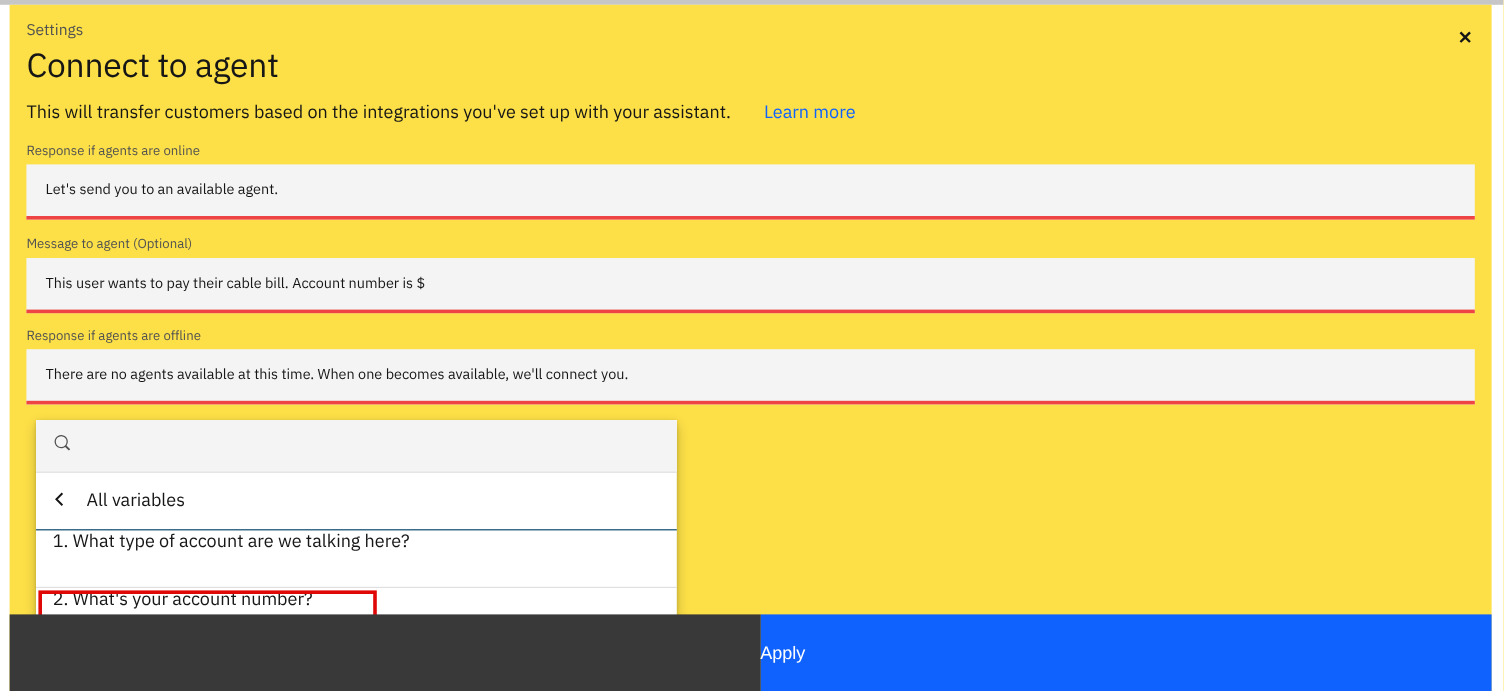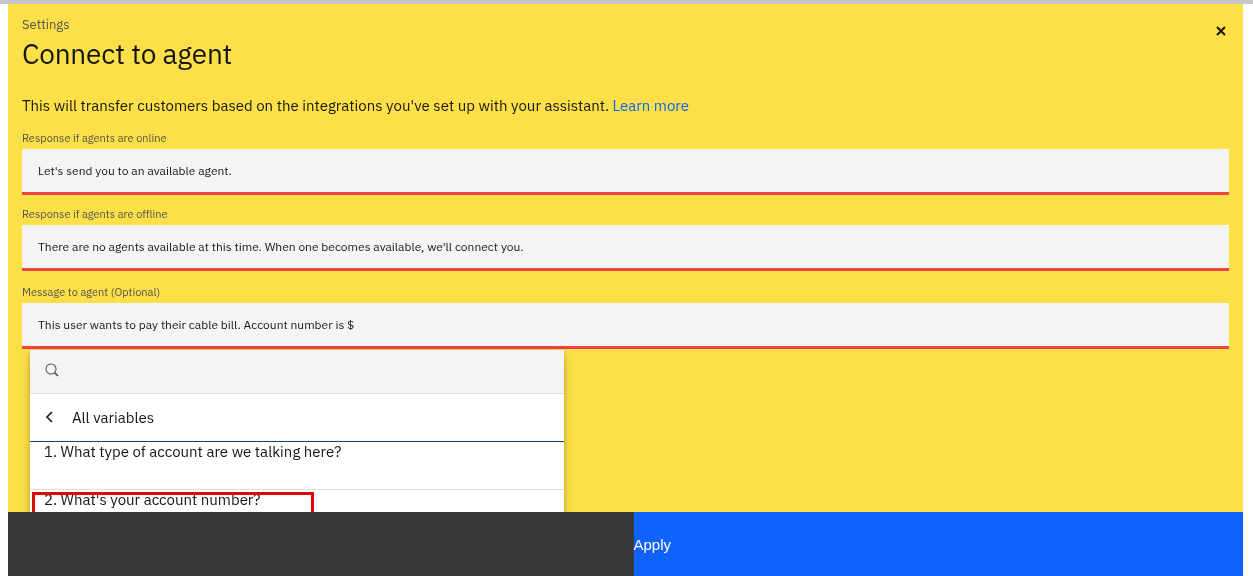--- a/index.html
+++ b/index.html
@@ -31,21 +31,21 @@
     .settings-label {
       font-size: 13px;
       color: #525252;
       font-weight: 400;
       margin-bottom: 2px;
     }
     .title {
       font-size: 28px;
       font-weight: 400;
       color: #161616;
-      margin-bottom: 24px;
+      margin-bottom: 12px;
       letter-spacing: -0.2px;
     }
     .close-btn {
       position: absolute;
       top: 12px;
       right: 6px;
       width: 32px;
       height: 32px;
       display: flex;
       align-items: center;
@@ -56,20 +56,21 @@
     }
     .close-btn svg { width: 16px; height: 16px; }
     .desc {
       font-size: 15px;
       color: #161616;
       padding: 0 14px 4px 14px;
     }
     .desc a {
       color: #0f62fe;
       text-decoration: none;
+      margin-left: 24px;
     }
     .field-group {
       padding: 0 14px;
     }
     .field-label {
       font-size: 11px;
       color: #525252;
       margin-bottom: 4px;
       margin-top: 12px;
     }
@@ -193,28 +194,28 @@
   <div class="desc">
     <span>This will transfer customers based on the integrations you've set up with your assistant.</span>
     <a href="#">Learn more</a>
   </div>
 
   <div class="field-group">
     <div class="field-label">Response if agents are online</div>
     <input class="text-input" type="text" value="Let's send you to an available agent." style="">
   </div>
 
+  <div class="field-group msg-group">
+    <div class="field-label">Message to agent (Optional)</div>
+    <input class="text-input" type="text" value="This user wants to pay their cable bill. Account number is $" style="">
+  </div>
+
   <div class="field-group">
     <div class="field-label">Response if agents are offline</div>
     <input class="text-input" type="text" value="There are no agents available at this time. When one becomes available, we'll connect you." style="">
-  </div>
-
-  <div class="field-group msg-group">
-    <div class="field-label">Message to agent (Optional)</div>
-    <input class="text-input" type="text" value="This user wants to pay their cable bill. Account number is $" style="">
   </div>
 
   <div class="dropdown">
     <div class="dd-search">
       <span>
         <svg viewBox="0 0 16 16">
             <path d="M11.4 10.3a5.5 5.5 0 10-1.1 1.1l3.1 3.1 1.1-1.1-3.1-3.1zM2.5 7a4.5 4.5 0 119 0 4.5 4.5 0 01-9 0z"></path>
           </svg>
       </span>
       <input type="text" placeholder="" style="">

